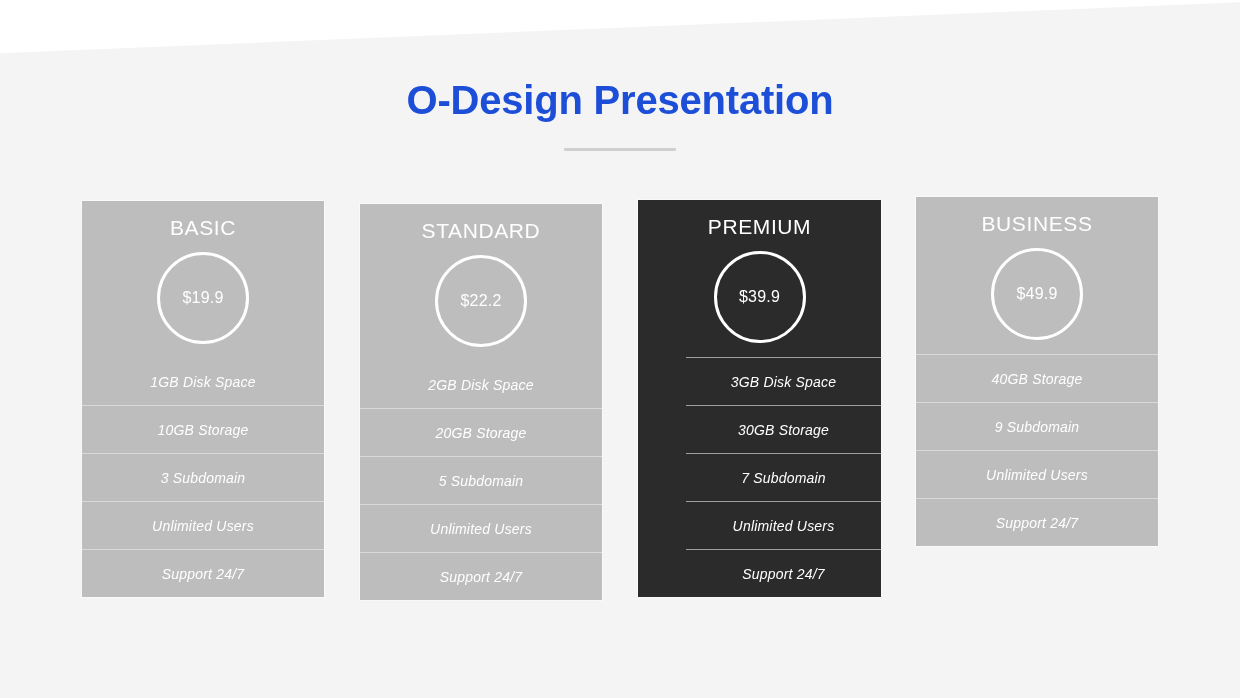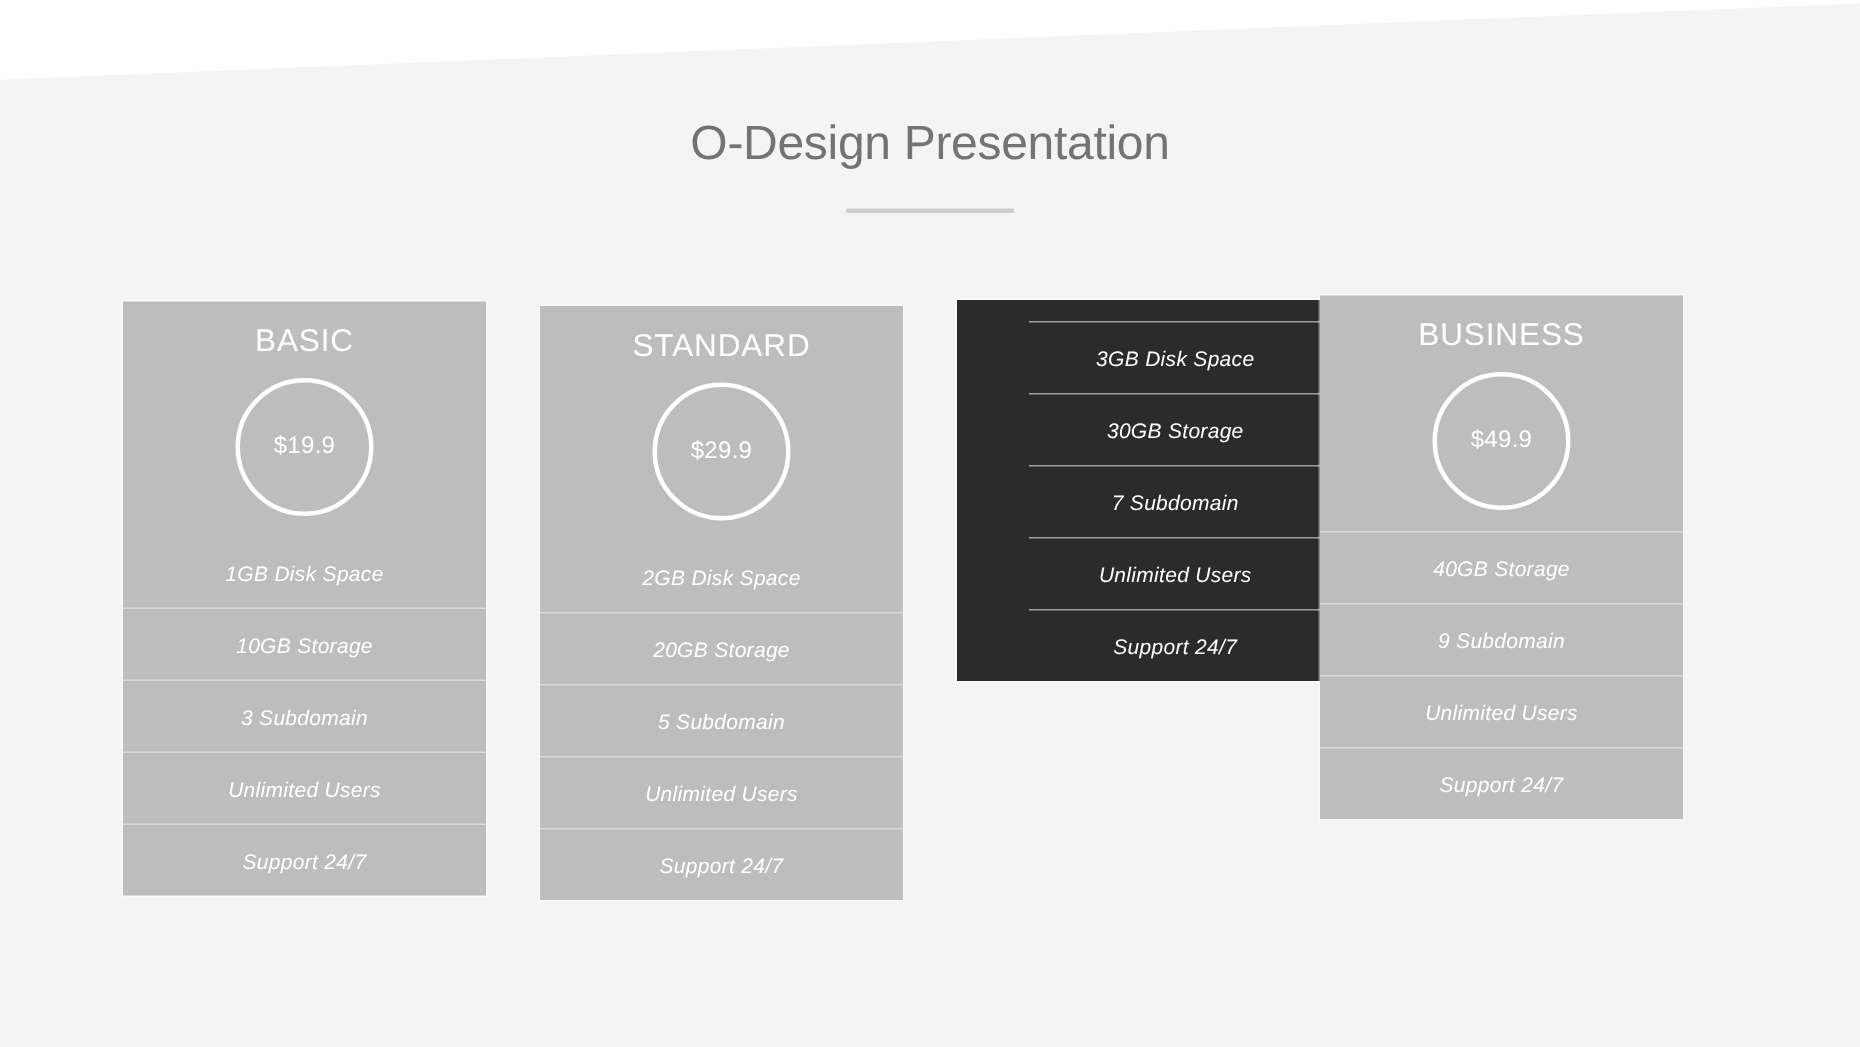--- a/index.html
+++ b/index.html
@@ -46,24 +46,24 @@
   
   .title-block {
     position: absolute;
     left: 0;
     top: 78px;
     width: 1240px;
     text-align: center;
   }
   .slide-title {
     margin: 0;
-    font-size: 32px;
+    font-size: 40px;
     line-height: 1.1;
-    font-weight: normal;
-    color: #737373;
+    font-weight: bold;
+    color: #1d4ed8;
     letter-spacing: -0.2px;
     font-family: "Liberation Sans", sans-serif;
   }
   .title-divider {
     width: 112px;
     height: 3px;
     background: #cfcfcf;
     margin: 26px auto 0 auto;
     border-radius: 1px;
   }
@@ -85,21 +85,21 @@
     color: #ffffff;
     box-shadow: 0 0 0 1px rgba(255,255,255,0.45);
   }
   .card.dark {
     background: #2b2b2b;
   }
 
   .card-1 { left: 82px;  top: 201px; }
   .card-2 { left: 360px; top: 204px; }
   .card-3 { left: 638px; top: 200px; width: 243px; }
-  .card-4 { left: 880px; top: 197px; }
+  .card-4 { left: 916px; top: 197px; }
 
   .card-head {
     text-align: center;
     padding-top: 14px;
   }
   .plan-name {
     font-size: 21px;
     line-height: 1.2;
     color: #ffffff;
     letter-spacing: 0.6px;
@@ -188,34 +188,42 @@
           <div class="feature-row">Unlimited Users</div>
           <div class="feature-row">Support 24/7</div>
         </div>
       </div>
 
       <div class="card card-2">
         <div class="card-head">
           <div class="plan-name">STANDARD</div>
           <div class="price-wrap">
             <div class="price-circle">
-              <span class="price-value">$29.9</span>
+              <span class="price-value">$22.2</span>
             </div>
           </div>
         </div>
         <div class="features">
           <div class="feature-row first">2GB Disk Space</div>
           <div class="feature-row">20GB Storage</div>
           <div class="feature-row">5 Subdomain</div>
           <div class="feature-row">Unlimited Users</div>
           <div class="feature-row">Support 24/7</div>
         </div>
       </div>
 
       <div class="card card-3 dark">
+        <div class="card-head">
+          <div class="plan-name">PREMIUM</div>
+          <div class="price-wrap">
+            <div class="price-circle">
+              <span class="price-value">$39.9</span>
+            </div>
+          </div>
+        </div>
         <div class="features">
           <div class="feature-row first">3GB Disk Space</div>
           <div class="feature-row">30GB Storage</div>
           <div class="feature-row">7 Subdomain</div>
           <div class="feature-row">Unlimited Users</div>
           <div class="feature-row">Support 24/7</div>
         </div>
       </div>
 
       <div class="card card-4">

